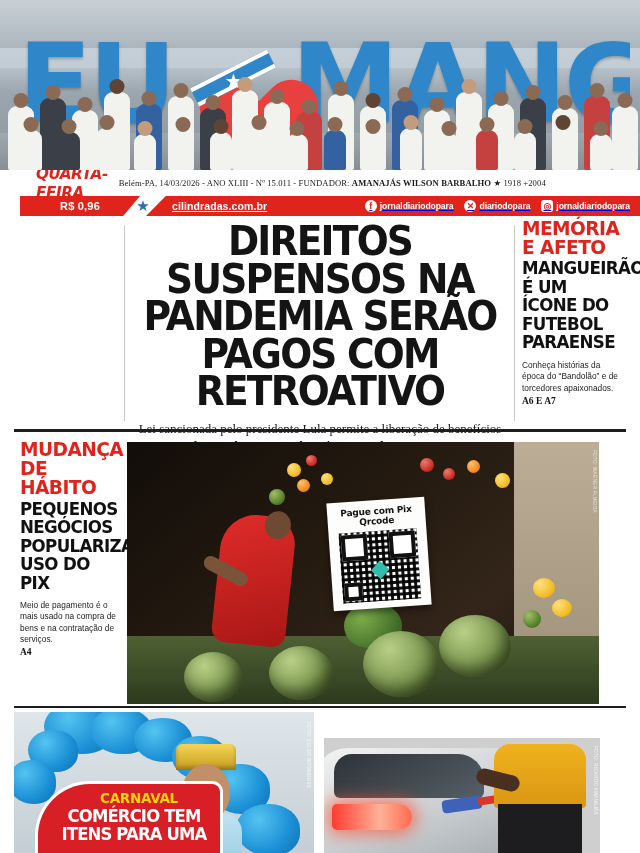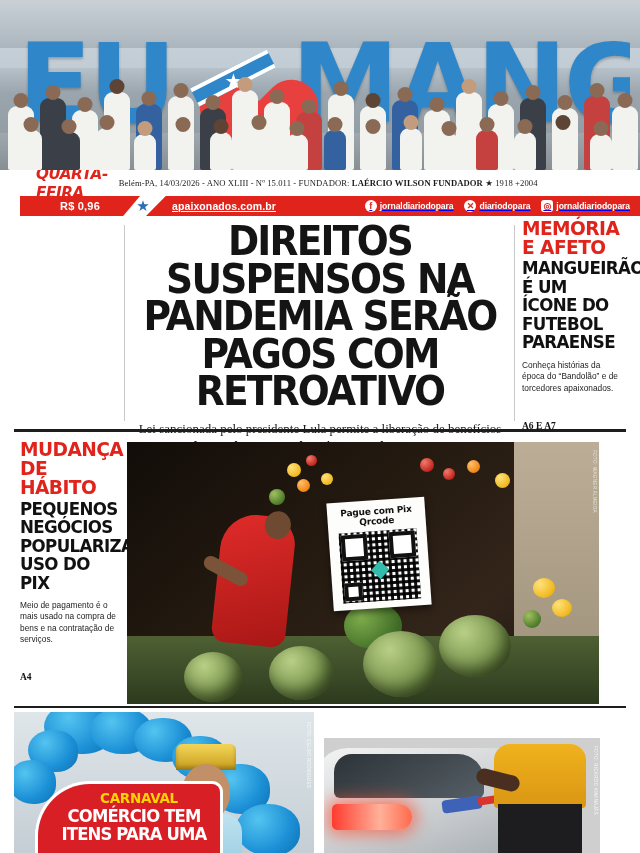--- a/index.html
+++ b/index.html
@@ -161,21 +161,21 @@
     margin-top:2px;
     transform:scaleX(.9); transform-origin:left top;
   }
   .deck {
     font-family:"Liberation Sans", sans-serif;
     font-size:8.6px; line-height:1.32; color:#222; margin-top:8px;
     transform:scaleX(.97); transform-origin:left top;
   }
   .pagref {
     font-family:"Liberation Serif", serif;
-    font-weight:bold; font-size:9.5px; color:#111; margin-top:27px;
+    font-weight:bold; font-size:9.5px; color:#111; margin-top:2px;
   }
 
   .hatline {
     text-align:center;
     font-family:"Liberation Serif", serif;
     font-weight:bold; color:#d0201a;
     font-size:13.5px; letter-spacing:.6px;
     margin-top:3px;
   }
   .bighead {
@@ -487,29 +487,29 @@
         </div>
       <div class="p" style="left:590px;height:36px;width:22px;">
           <i></i>
         </div>
     </div>
   </div>
 
   <div class="datestrip">
     <div class="weekday">QUARTA-FEIRA</div>
     <div class="dateline">
-      <span>Belém-PA, 14/03/2026 - ANO XLIII  - Nº 15.011 - FUNDADOR: </span><b>LAÉRCIO WILSON FUNDADOR</b> <span>★ 1918 +2004</span>
+      <span>Belém-PA, 14/03/2026 - ANO XLIII  - Nº 15.011 - FUNDADOR: </span><b>AMANAJÁS WILSON BARBALHO</b> <span>★ 1918 +2004</span>
     </div>
   </div>
 
   <div class="redbar">
     <div class="price">R$ 0,96</div>
     <div class="star">★</div>
     <div class="main">
-      <a class="site" href="#">apaixonados.com.br</a>
+      <a class="site" href="#">cilindradas.com.br</a>
       <div class="socials">
         <a class="soc" href="#">
           <span class="ic">f</span>
           <span class="nm">jornaldiariodopara</span>
         </a>
         <a class="soc" href="#">
           <span class="ic">✕</span>
           <span class="nm">diariodopara</span>
         </a>
         <a class="soc" href="#">

